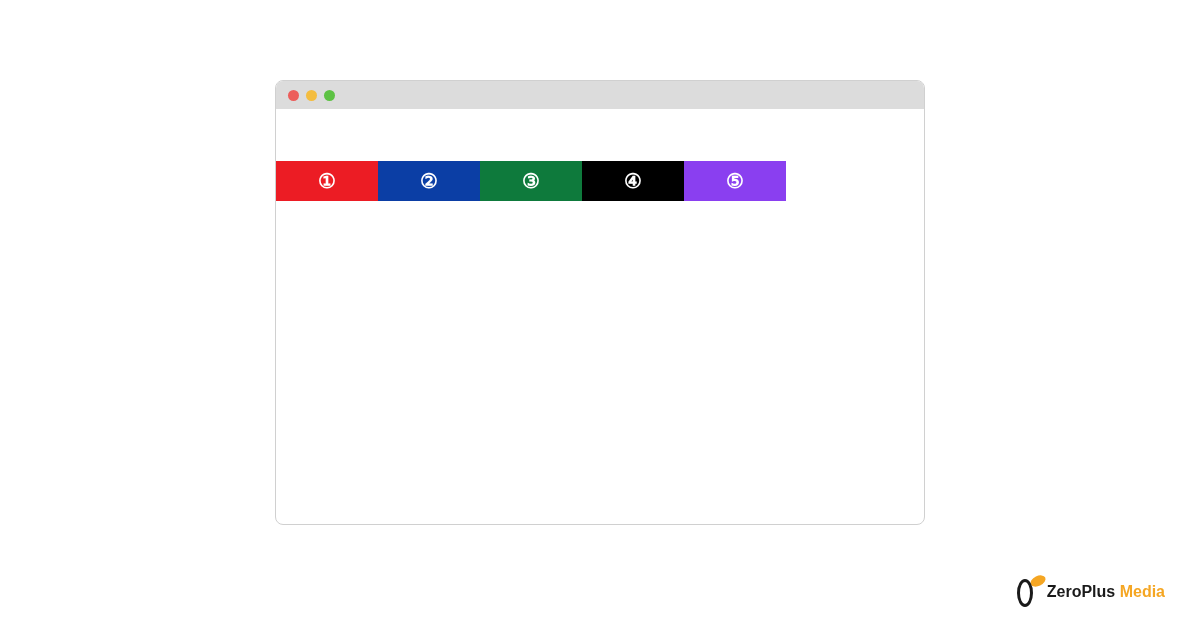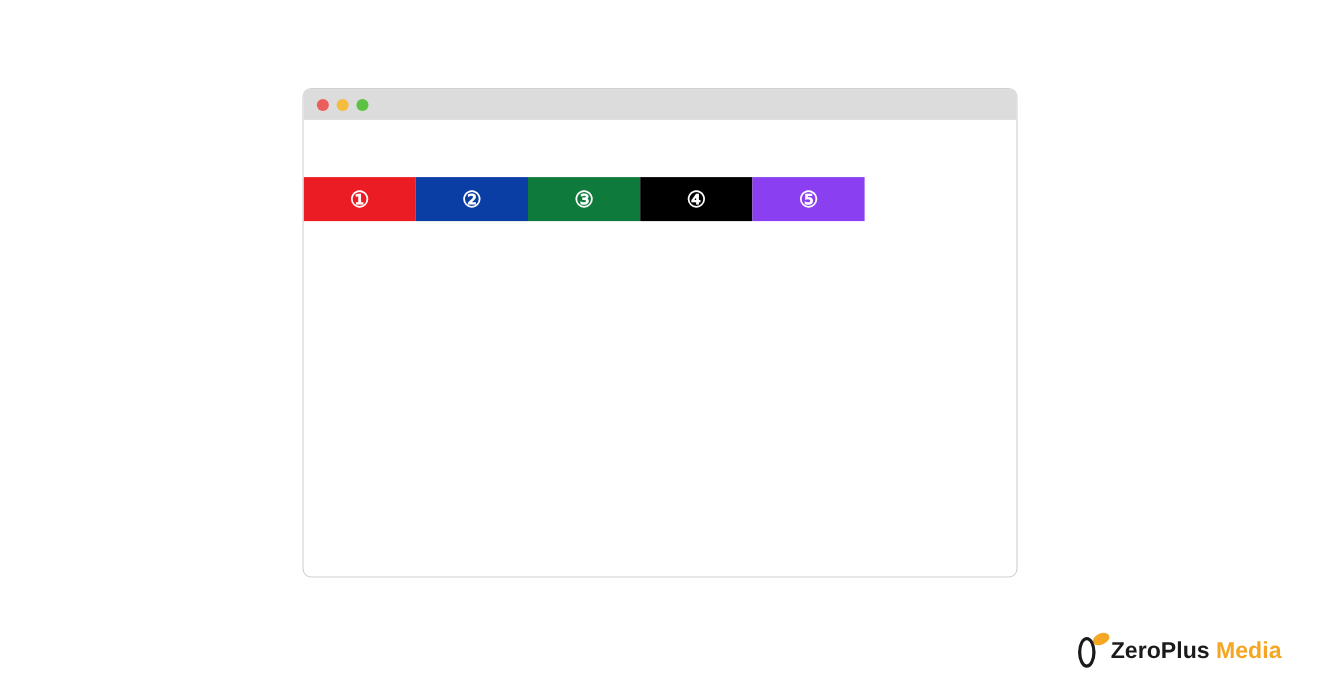--- a/index.html
+++ b/index.html
@@ -96,21 +96,21 @@
       right: -3px;
       top: 0;
       width: 16px;
       height: 10px;
       background: #f5a623;
       border-radius: 50%;
       transform: rotate(-25deg);
     }
     
     .watermark-text {
-      font-size: 21px;
+      font-size: 16px;
       font-weight: 600;
       color: #1a1a1a;
     }
     
     .watermark-text .media {
       color: #f5a623;
     }
   </style>
 </head>
 <body>

